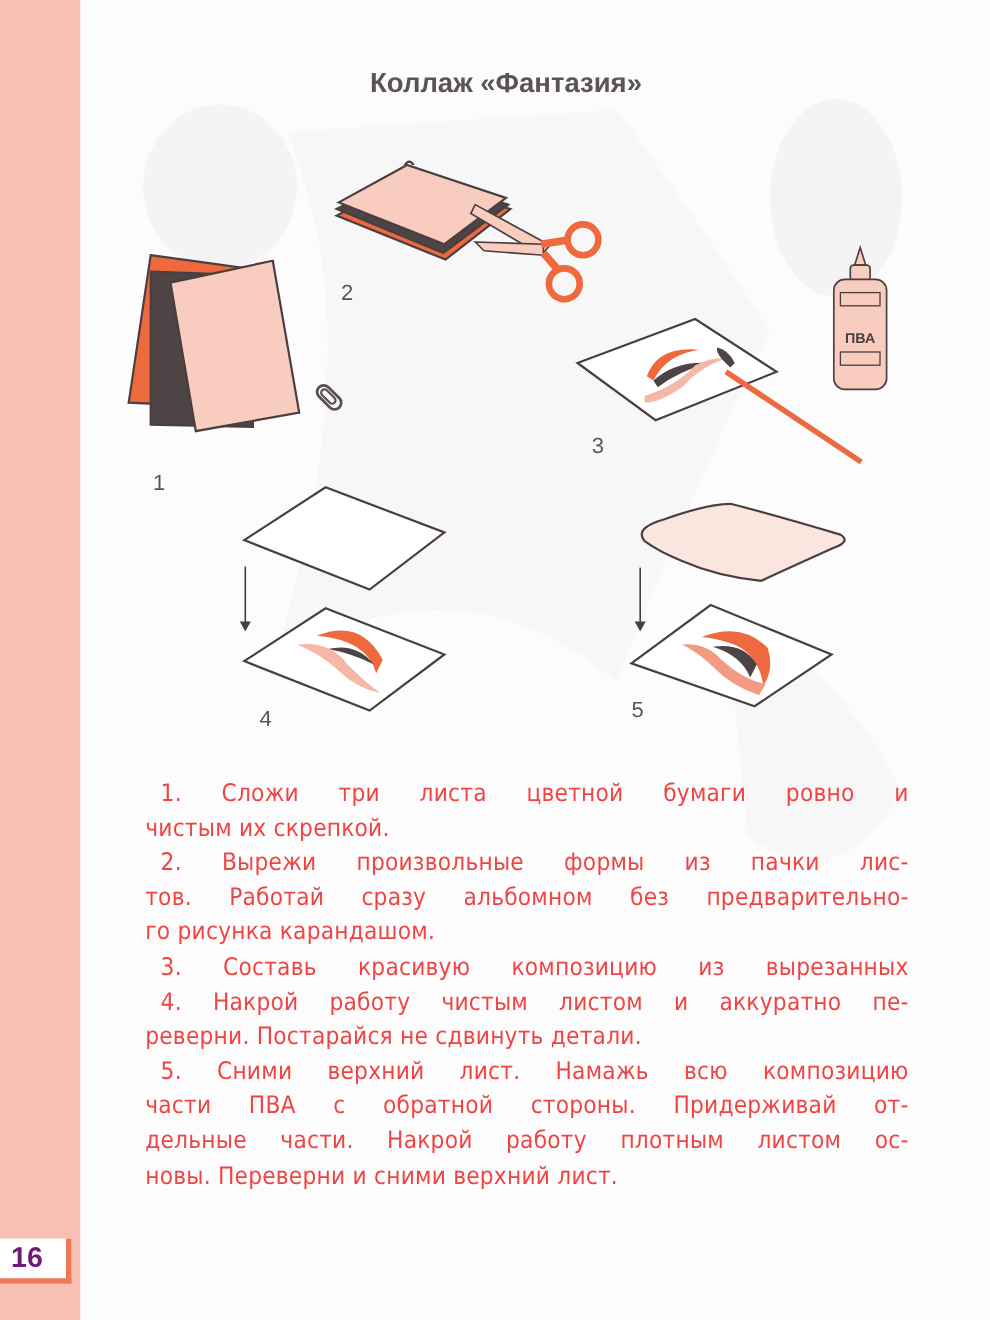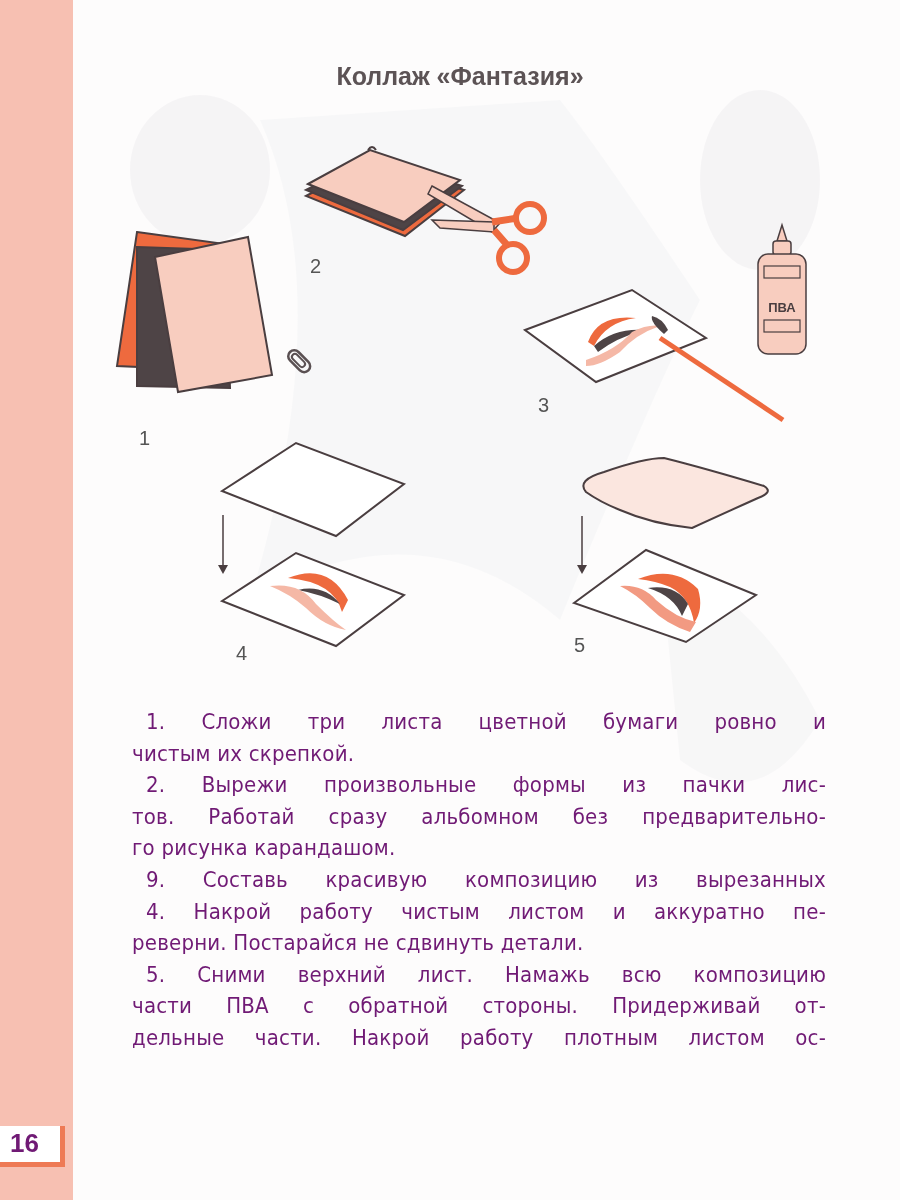--- a/index.html
+++ b/index.html
@@ -3,21 +3,21 @@
 <meta charset="utf-8">
 <style>
   html,body{margin:0;padding:0;}
   body{width:900px;height:1200px;position:relative;background:#fdfcfc;overflow:hidden;font-family:"DejaVu Sans",sans-serif;}
   .sidebar{position:absolute;left:0;top:0;width:73px;height:1200px;background:#f7c0b2;}
   .page-num-box{position:absolute;left:0;top:1126px;width:60px;height:36px;background:#fff;border-right:5px solid #ee7a55;border-bottom:5px solid #ee7a55;box-sizing:content-box;}
   .page-num{position:absolute;left:10px;top:2px;font:bold 26px "Liberation Sans",sans-serif;color:#701a75;}
   .title{position:absolute;left:0;width:900px;top:62px;text-align:center;font:bold 25px "Liberation Sans",sans-serif;color:#5c5355;padding-left:10px;}
   .bg-deco{position:absolute;opacity:.35;}
   .illus{position:absolute;left:0;top:0;}
-  .text{position:absolute;left:132px;top:706px;width:694px;font:22px "DejaVu Sans Condensed","DejaVu Sans",sans-serif;color:#701a75;line-height:31.6px;}
+  .text{position:absolute;left:132px;top:706px;width:694px;font:22px "DejaVu Sans Condensed","DejaVu Sans",sans-serif;color:#ef4444;line-height:31.6px;}
   .text p{margin:0;text-align:justify;text-align-last:justify;letter-spacing:0.2px;}
   .text p.last{text-align-last:left;}
   .ind{text-indent:14px;}
 </style>
 </head>
 <body>
 
 <div class="sidebar"></div>
 <div class="page-num-box">
   <span class="page-num">16</span>
@@ -117,24 +117,25 @@
   <div>
     <p class="ind">1. Сложи три листа цветной бумаги ровно и</p>
     <p class="last">чистым их скрепкой.</p>
   </div>
   <div>
     <p class="ind">2. Вырежи произвольные формы из пачки лис-</p>
     <p>тов. Работай сразу альбомном без предварительно-</p>
     <p class="last">го рисунка карандашом.</p>
   </div>
   <div>
-    <p class="ind">9. Составь красивую композицию из вырезанных</p>
+    <p class="ind">3. Составь красивую композицию из вырезанных</p>
   </div>
   <div>
     <p class="ind">4. Накрой работу чистым листом и аккуратно пе-</p>
     <p class="last">реверни. Постарайся не сдвинуть детали.</p>
   </div>
   <div>
     <p class="ind">5. Сними верхний лист. Намажь всю композицию</p>
     <p>части ПВА с обратной стороны. Придерживай от-</p>
     <p>дельные части. Накрой работу плотным листом ос-</p>
+    <p class="last">новы. Переверни и сними верхний лист.</p>
   </div>
 </div>
 
 </body></html>

